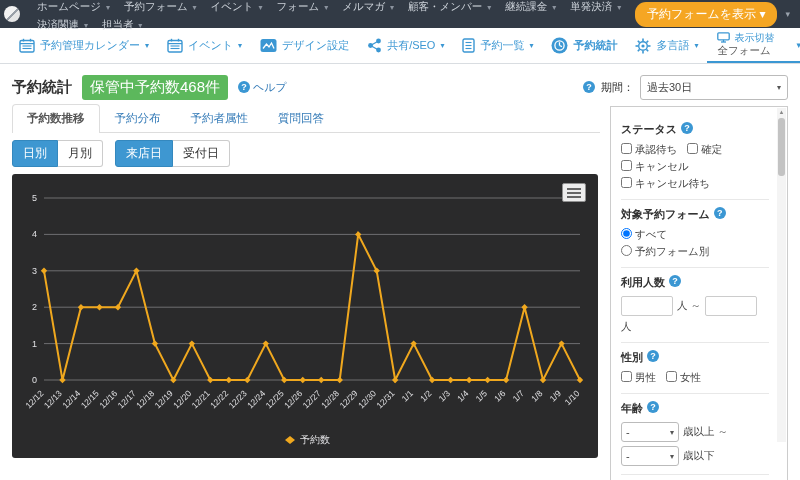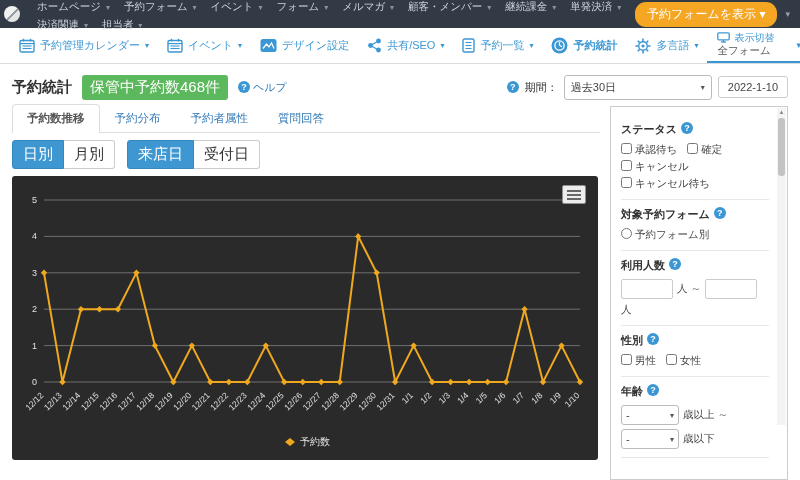--- a/index.html
+++ b/index.html
@@ -62,21 +62,21 @@
   
   .tabs { display:flex; border-bottom:1px solid #ddd; height:27px; align-items:flex-end; }
   .tab { font-size:11.5px; color:#337ab7; padding:6px 14px; cursor:pointer;
          border:1px solid transparent; border-bottom:none; border-radius:4px 4px 0 0; }
   .tab.active { background:#fff; border-color:#ddd; color:#555; font-weight:bold;
                 margin-bottom:-1px; padding-bottom:7px; }
 
   
   .btn-row { display:flex; gap:12px; padding:7px 0 7px 0; }
   .btn-group { display:flex; }
-  .vbtn { font-size:15px; padding:4px 10px; border:1px solid #ccc; background:#fff;
+  .vbtn { font-size:12px; padding:4px 10px; border:1px solid #ccc; background:#fff;
           color:#333; cursor:pointer; font-family:inherit; }
   .btn-group .vbtn:first-child { border-radius:3px 0 0 3px; }
   .btn-group .vbtn:last-child { border-radius:0 3px 3px 0; border-left:none; }
   .vbtn.active { background:#3e97d1; border-color:#3488be; color:#fff; }
 
   
   .chart-panel { background:#2a2a2b; border-radius:3px; padding:6px 4px 2px 4px;
                  position:relative; width:586px; }
   .export-btn { position:absolute; top:9px; right:12px; width:24px; height:19px;
                 background:#ededed; border:1px solid #909090; border-radius:2px;
@@ -229,21 +229,20 @@
         <span>ヘルプ</span>
       </a>
     </div>
     <div class="hr-right">
       <span class="qicon">?</span>
       <span class="period-label">期間：</span>
       <div class="fake-select period-select">
         <span>過去30日</span>
         <span class="caret">▾</span>
       </div>
-      <div class="date-box">2022-1-10</div>
     </div>
   </div>
 
   <div class="main-row">
     <div class="left-col">
 
       <div class="tabs">
         <span class="tab active">予約数推移</span>
         <span class="tab">予約分布</span>
         <span class="tab">予約者属性</span>
@@ -357,20 +356,21 @@
             <div class="opt-wrap">
               <label class="opt"><input type="checkbox" style="">承認待ち</label>
               <label class="opt"><input type="checkbox" style="">確定</label>
               <label class="opt"><input type="checkbox" style="">キャンセル</label>
               <label class="opt"><input type="checkbox" style="">キャンセル待ち</label>
             </div>
           </div>
           <div class="sb-section">
             <div class="sb-label">対象予約フォーム <span class="qicon">?</span></div>
             <div class="opt-wrap" style="flex-direction:column">
+              <label class="opt"><input type="radio" name="rg1" checked="" style="">すべて</label>
               <label class="opt"><input type="radio" name="rg1" style="">予約フォーム別</label>
             </div>
           </div>
           <div class="sb-section">
             <div class="sb-label">利用人数 <span class="qicon">?</span></div>
             <div class="inline-row"><input class="mini-input" style=""> 人 ～ <input class="mini-input" style=""> 人</div>
           </div>
           <div class="sb-section">
             <div class="sb-label">性別 <span class="qicon">?</span></div>
             <div class="opt-wrap">

